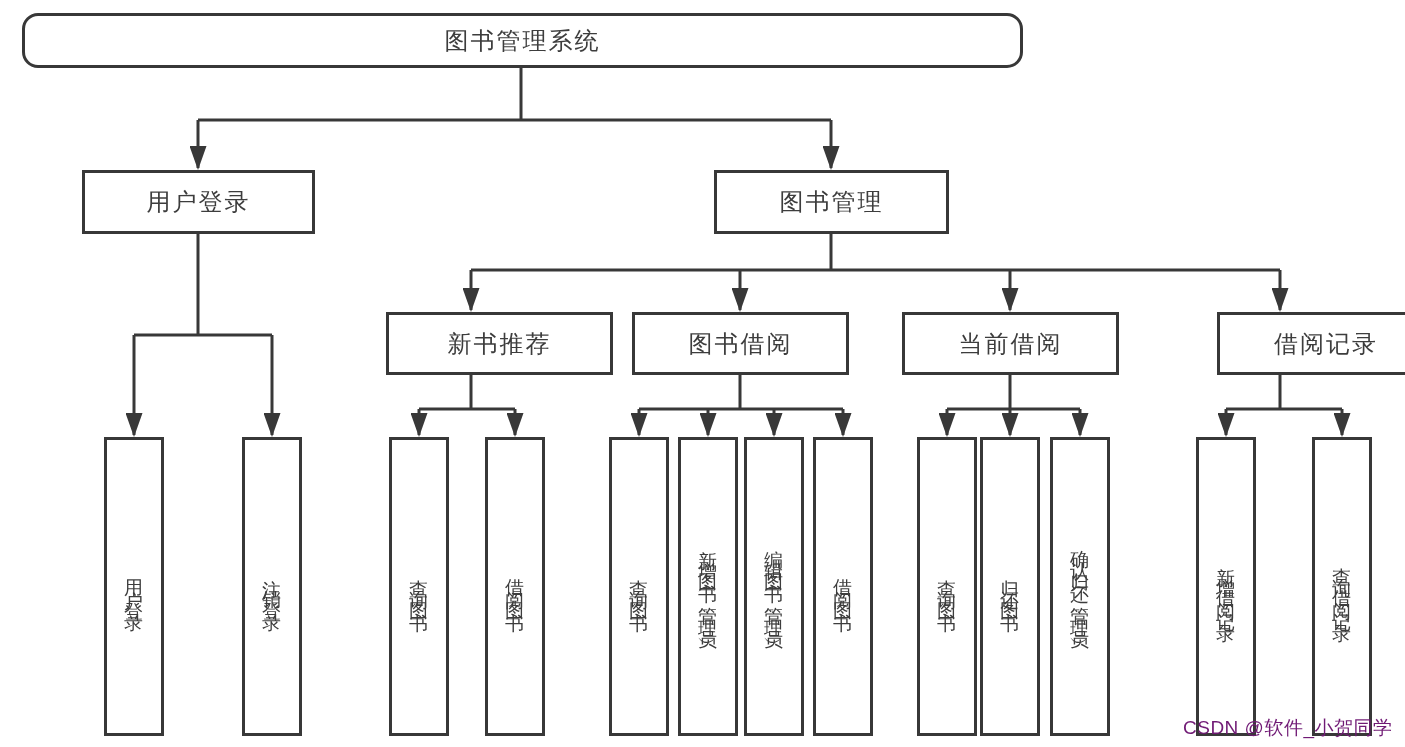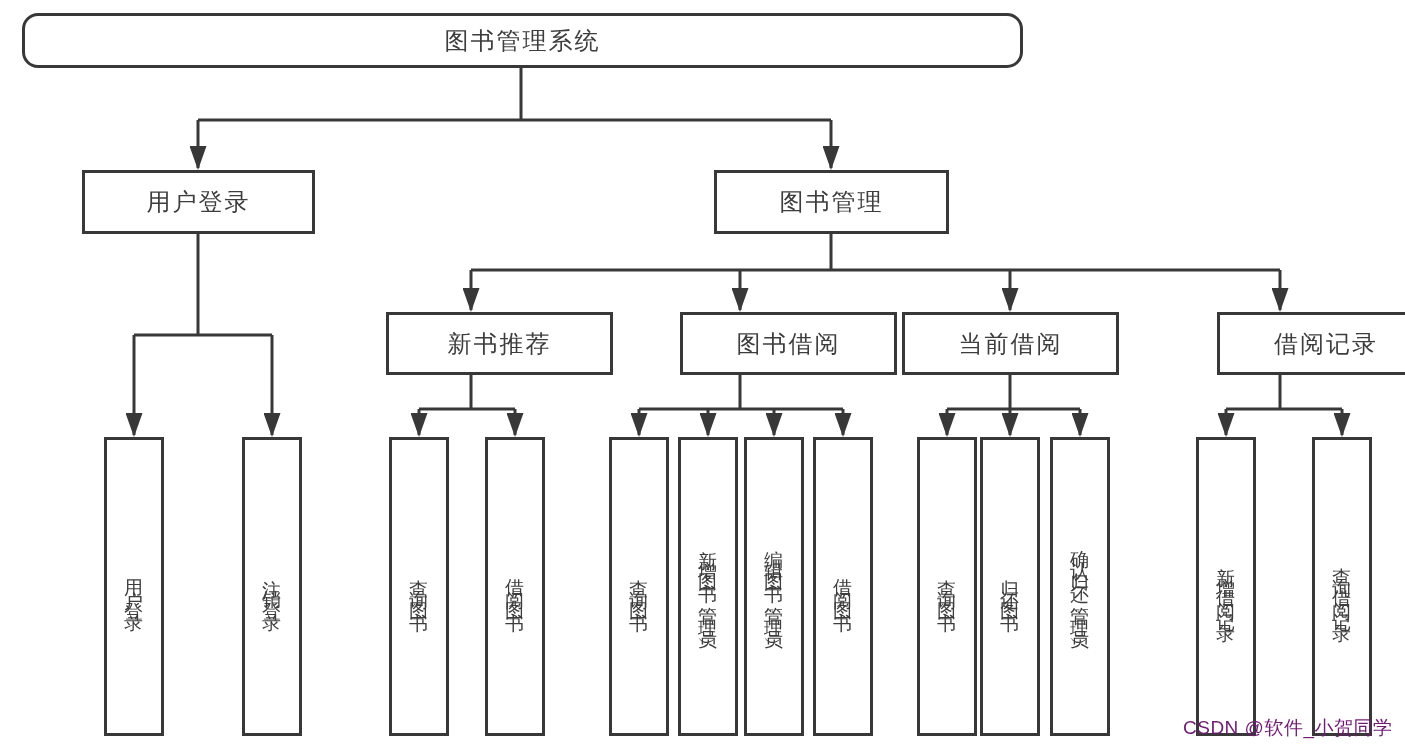--- a/index.html
+++ b/index.html
@@ -88,21 +88,21 @@
     <path d="M1226 409 V435" fill="none" stroke="#383838" stroke-width="3" marker-end="url(#ah)"></path>
     <path d="M1342 409 V435" fill="none" stroke="#383838" stroke-width="3" marker-end="url(#ah)"></path>
   </svg>
 
   <div class="node h" style="left:22px; top:13px; width:1001px; height:55px;border-radius:16px;">图书管理系统</div>
 
   <div class="node h" style="left:82px; top:170px; width:233px; height:64px;">用户登录</div>
   <div class="node h" style="left:714px; top:170px; width:235px; height:64px;">图书管理</div>
 
   <div class="node h" style="left:363px; top:312px; width:227px; height:63px;margin-left:23px;">新书推荐</div>
-  <div class="node h" style="left:632px; top:312px; width:217px; height:63px;margin-left:48px;">图书借阅</div>
+  <div class="node h" style="left:632px; top:312px; width:217px; height:63px;">图书借阅</div>
   <div class="node h" style="left:902px; top:312px; width:217px; height:63px;">当前借阅</div>
   <div class="node h" style="left:1217px; top:312px; width:218px; height:63px;">借阅记录</div>
 
   <div class="node v" style="left:104px; top:437px; width:60px; height:299px;">
     <span class="vtext">用户登录</span>
   </div>
   <div class="node v" style="left:242px; top:437px; width:60px; height:299px;">
     <span class="vtext">注销登录</span>
   </div>
 

